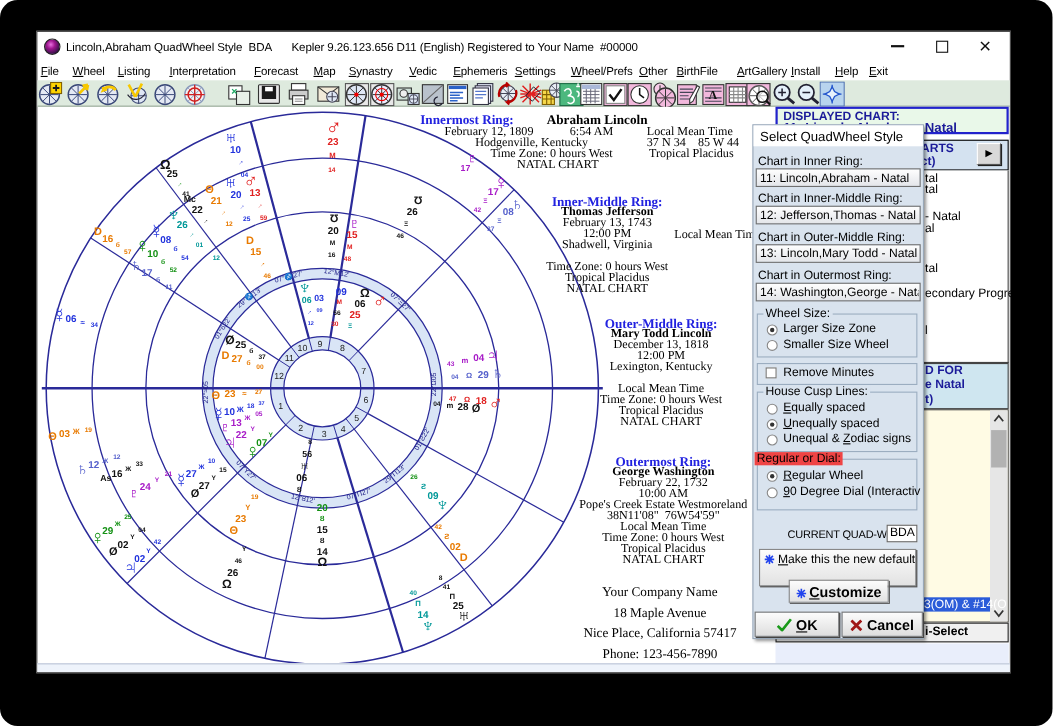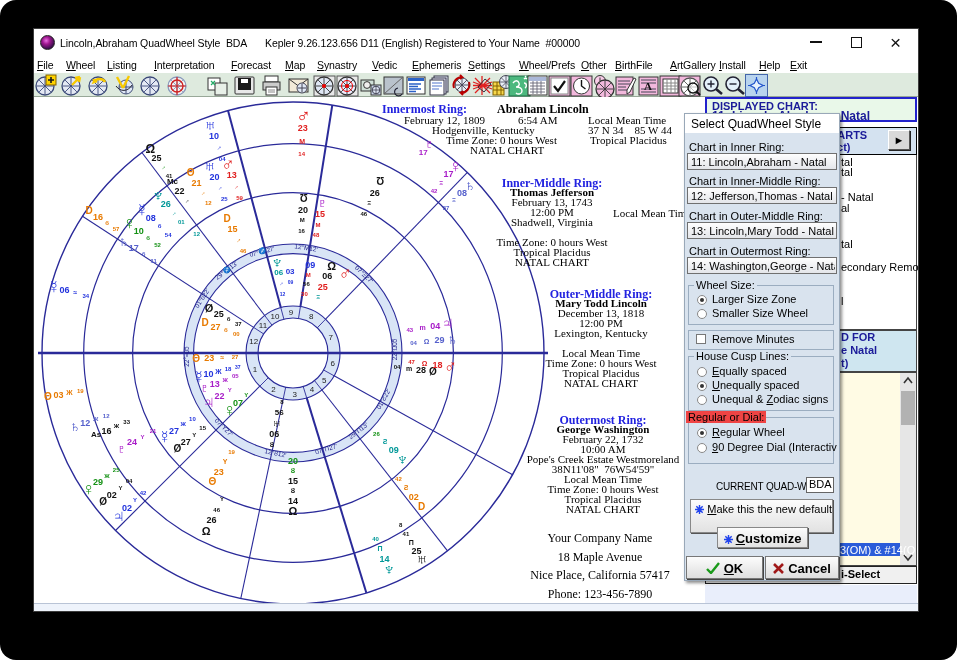--- a/index.html
+++ b/index.html
@@ -584,21 +584,21 @@
 <div style="position:absolute;left:705px;top:127px;width:212px;height:28px;background:#d4e2f0;border:1px solid #000"></div>
 <div style="position:absolute;left:757px;top:129px;font:bold 11px 'Liberation Sans';color:#1b1b99">AVAILABLE CHARTS</div>
 <div style="position:absolute;left:768px;top:141px;font:bold 11px 'Liberation Sans';color:#1b1b99">(Click to Select)</div>
 <div style="position:absolute;left:888px;top:130px;width:22px;height:20px;background:#d9d9d9;border:1px solid #fff;border-right-color:#555;border-bottom-color:#555;box-shadow:1px 1px 0 #222;font:11px 'Liberation Sans';text-align:center;line-height:19px">►</div>
 <div style="position:absolute;left:705px;top:155px;width:212px;height:175px;background:#fff;border:1px solid #444;border-top:none"></div>
 <div style="position:absolute;left:841px;top:156px;font:11px 'Liberation Sans';color:#000;white-space:nowrap">tal</div>
 <div style="position:absolute;left:841px;top:166px;font:11px 'Liberation Sans';color:#000;white-space:nowrap">tal</div>
 <div style="position:absolute;left:841px;top:191px;font:11px 'Liberation Sans';color:#000;white-space:nowrap">- Natal</div>
 <div style="position:absolute;left:841px;top:202px;font:11px 'Liberation Sans';color:#000;white-space:nowrap">al</div>
 <div style="position:absolute;left:841px;top:238px;font:11px 'Liberation Sans';color:#000;white-space:nowrap">tal</div>
-<div style="position:absolute;left:841px;top:261px;font:11px 'Liberation Sans';color:#000;white-space:nowrap">econdary Remove</div>
+<div style="position:absolute;left:841px;top:261px;font:11px 'Liberation Sans';color:#000;white-space:nowrap">econdary Progres</div>
 <div style="position:absolute;left:841px;top:295px;font:11px 'Liberation Sans';color:#000;white-space:nowrap">l</div>
 <div style="position:absolute;left:705px;top:330px;width:212px;height:42px;background:#cfe6f0;border:1px solid #444"></div>
 <div style="position:absolute;left:841px;top:331px;font:bold 11px 'Liberation Sans';color:#1b1b99">D FOR</div>
 <div style="position:absolute;left:841px;top:344px;font:bold 11px 'Liberation Sans';color:#1b1b99">e Natal</div>
 <div style="position:absolute;left:841px;top:357px;font:bold 11px 'Liberation Sans';color:#1b1b99">t)</div>
 <div style="position:absolute;left:705px;top:372px;width:212px;height:194px;background:#fffbe4;border:1px solid #444"></div>
 <div style="position:absolute;left:900px;top:373px;width:16px;height:192px;background:#e6e6e6"></div>
 <svg style="position:absolute;left:900px;top:373px" width="16" height="16">
     <path d="M4 10l4-5 4 5" fill="none" stroke="#333" stroke-width="1.6"></path>
   </svg>

